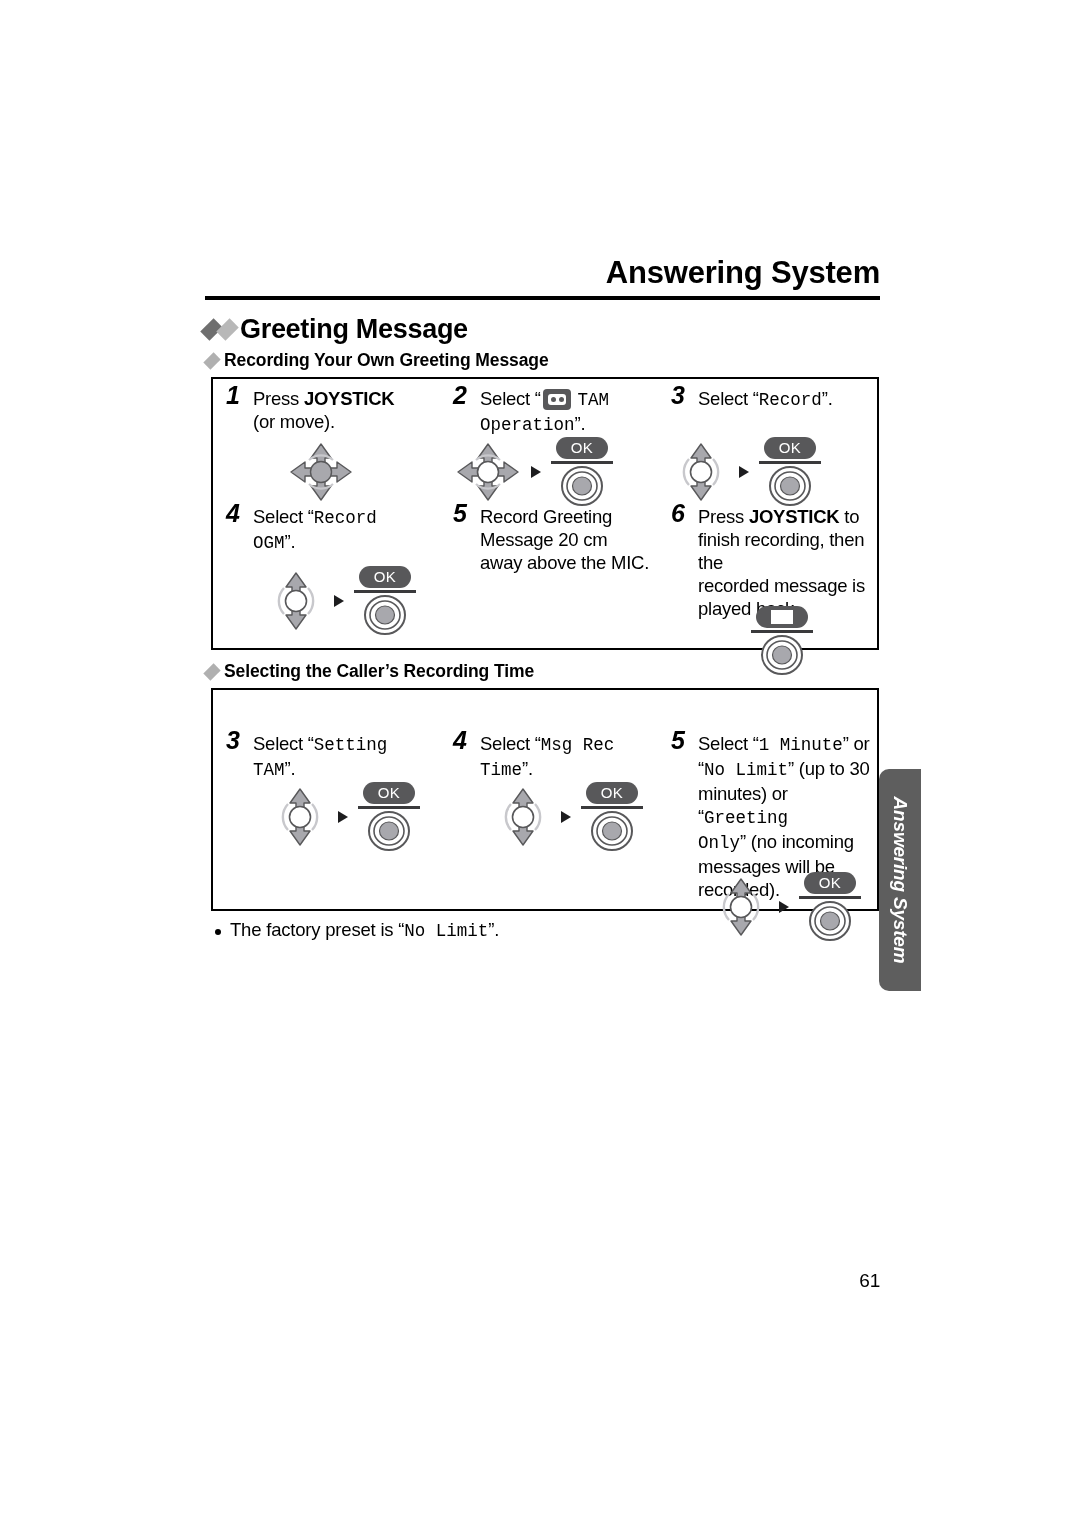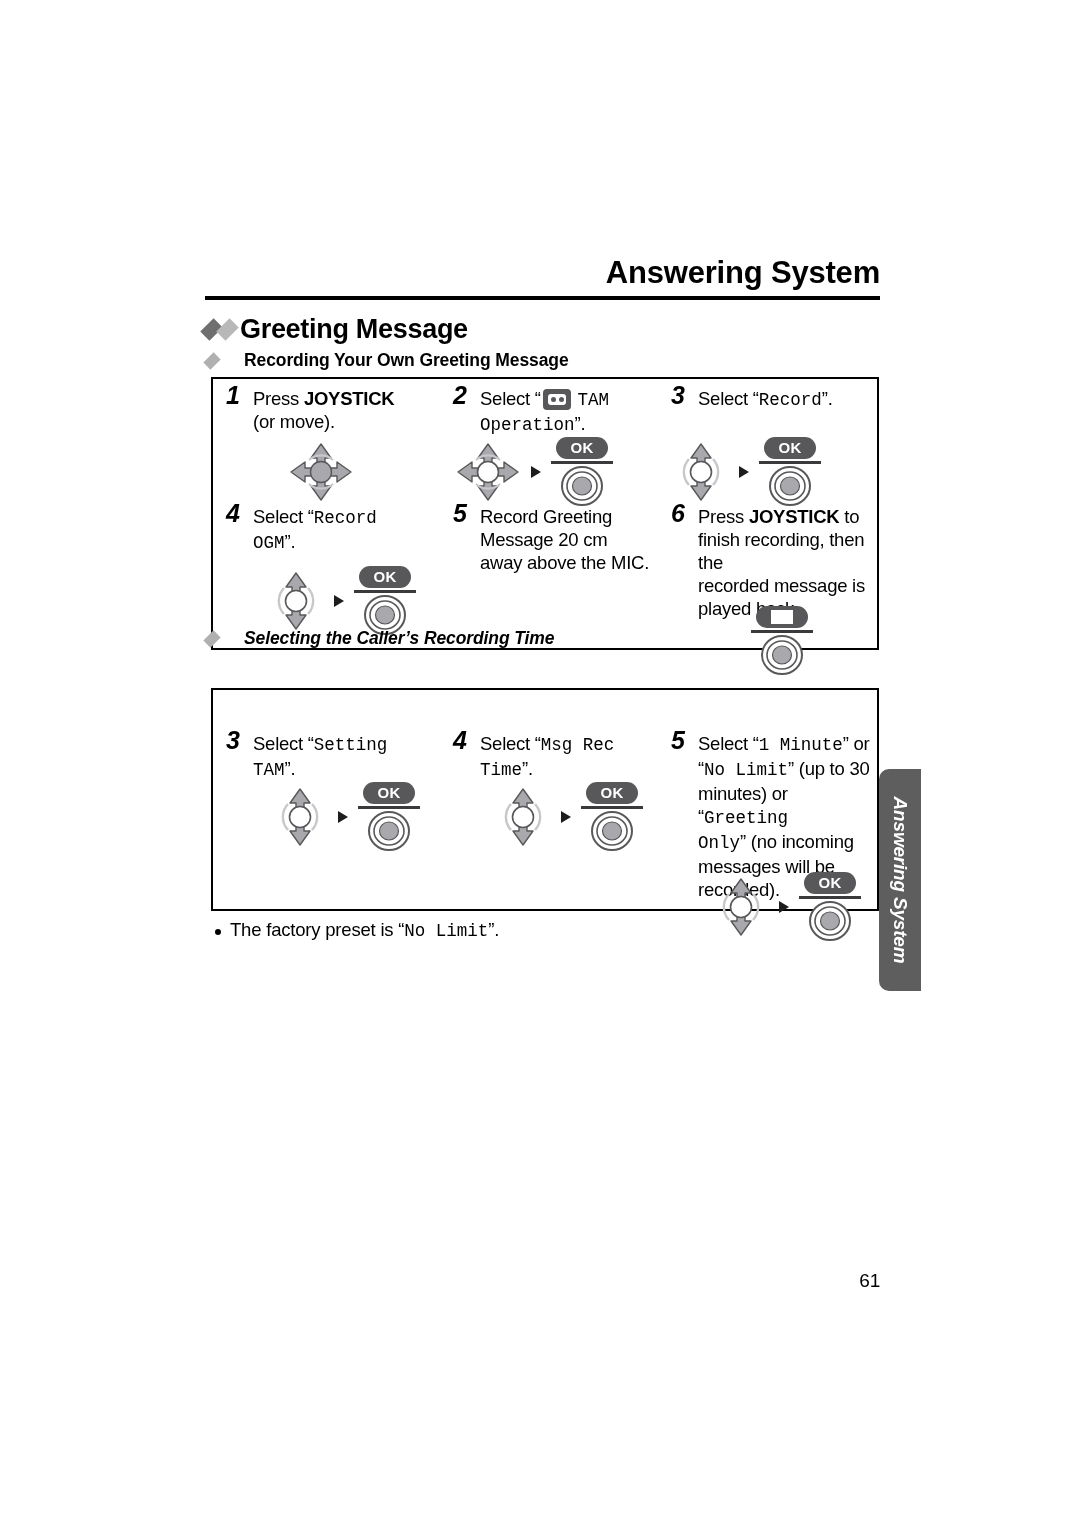--- a/index.html
+++ b/index.html
@@ -69,30 +69,29 @@
 
   .subsection-title {
     position: absolute;
     left: 207px;
     top: 350px;
     font-size: 17.5px;
     font-weight: bold;
     letter-spacing: -0.1px;
     display: flex;
     align-items: center;
-    gap: 20px;
   }
   .subsection-title .diamond {
     width: 10px; height: 10px;
     background: #b0b0b0;
     margin-right: 2px;
   }
   .subsection-title .title-text { margin-left: 5px; }
 
-  .subsection-title.second { top: 628px; font-style: italic; }
+  .subsection-title.second { top: 661px; }
 
   
   .stepbox {
     position: absolute;
     border: 2px solid #000;
     background: #fff;
     box-sizing: border-box;
   }
   #box-recording { left: 211px; top: 377px; width: 668px; height: 273px; }
   #box-rectime  { left: 211px; top: 688px; width: 668px; height: 223px; }
@@ -157,21 +156,21 @@
     align-items: center;
     flex: none;
   }
   .okpill {
     width: 52px;
     height: 22px;
     border-radius: 11px;
     background: #58585a;
     color: #fff;
     font-size: 15px;
-    font-weight: bold;
+    font-weight: normal;
     line-height: 22px;
     text-align: center;
     letter-spacing: 0.3px;
   }
   .okpill.blank {
     background: #58585a;
     position: relative;
   }
   .okpill.blank::after {
     content: "";

